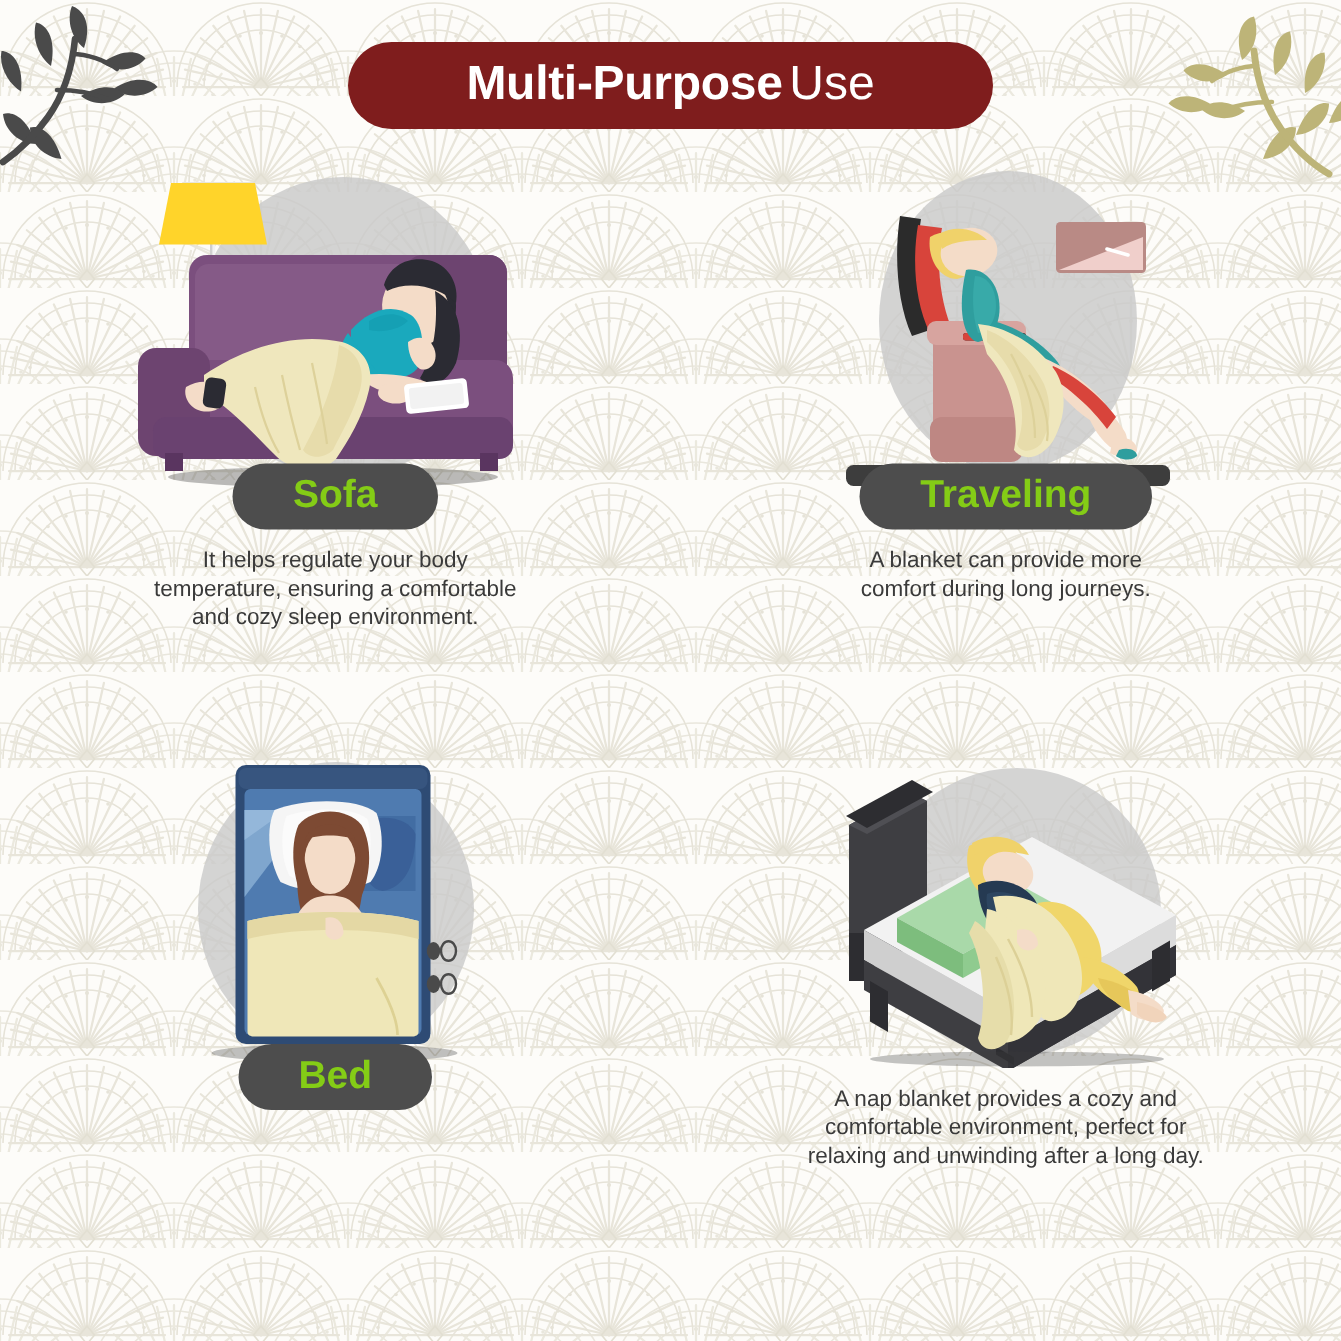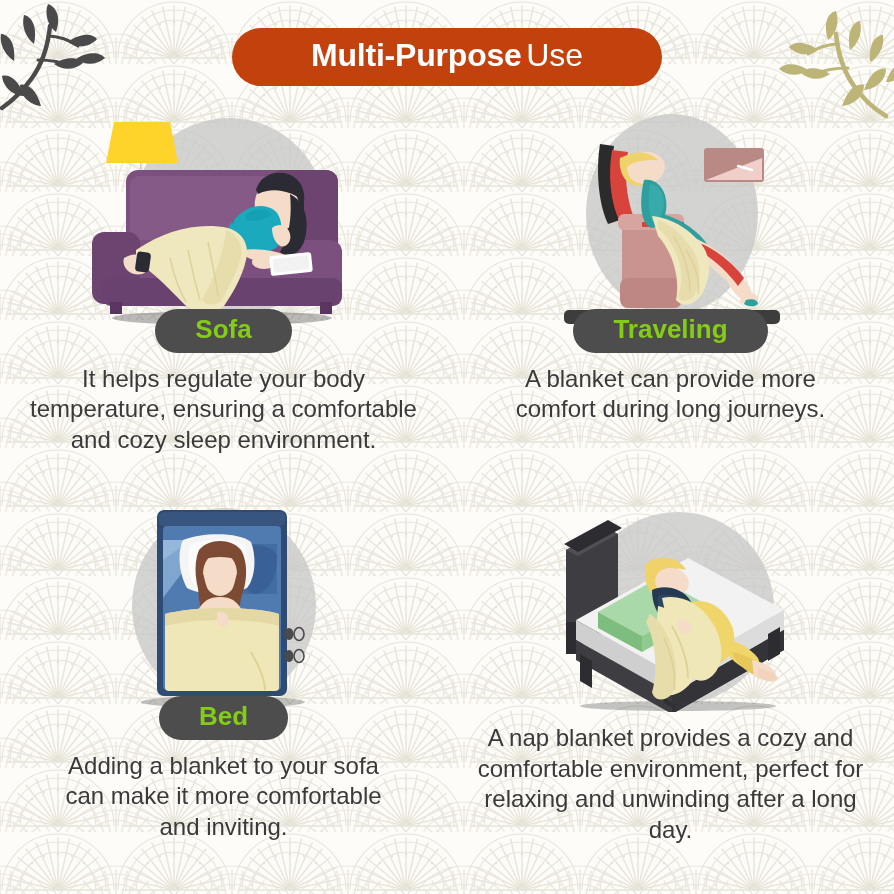--- a/index.html
+++ b/index.html
@@ -25,21 +25,21 @@
   .corner-leaf { position:absolute; z-index:3; }
   #leaf-tl { top:4px;  left:-6px; }
   #leaf-tr { top:10px; right:-2px; }
 
   
   #title-pill {
     position:absolute;
     top:28px; left:50%;
     transform:translateX(-50%);
     z-index:4;
-    background:#c2410c;
+    background:#7f1d1d;
     border-radius:40px;
     padding:9px 48px 12px 48px;
     min-width:430px;
     text-align:center;
     white-space:nowrap;
   }
   #title-strong {
     font-size:32px; font-weight:bold; color:#ffffff;
     letter-spacing:-0.2px;
   }
@@ -87,21 +87,21 @@
     line-height:1.25;
     margin-top:-16px;
     white-space:nowrap;
     text-align:center;
   }
 
   .desc {
     margin-top:11px;
     text-align:center;
     color:#3a3a3a;
-    font-size:24px;
+    font-size:15px;
     line-height:1.28;
     max-width:400px;
     white-space:pre-line;
   }
   .desc.wide { max-width:420px; }
 
   
   #card-bed .illo-wrap, #card-nap .illo-wrap { height:210px; }
   #card-bed .desc, #card-nap .desc { margin-top:11px; }
 </style>
@@ -367,23 +367,20 @@
         </g>
         <g transform="translate(186,150)">
           <ellipse cx="4" cy="4" rx="4.5" ry="6" fill="#4a4a4a"></ellipse>
           <ellipse cx="14" cy="4" rx="5" ry="6.5" fill="none" stroke="#4a4a4a" stroke-width="1.6"></ellipse>
         </g>
 
         <ellipse cx="124" cy="200" rx="82" ry="6" fill="#3d3d3d" opacity="0.32"></ellipse>
       </svg>
     </div>
     <div class="label-pill">Bed</div>
-    <div class="desc">Adding a blanket to your sofa
-can make it more comfortable
-and inviting.</div>
   </div>
 
   <div class="card" id="card-nap">
     <div class="illo-wrap">
       <svg width="270" height="210" viewBox="0 0 270 210" aria-hidden="true">
 
         <ellipse cx="142" cy="106" rx="96" ry="96" fill="#c9c9c9" opacity="0.8"></ellipse>
 
         <path d="M30,48 L70,26 L82,32 L82,124 L30,150 Z" fill="#3e3e42"></path>
         <path d="M30,48 L70,26 L82,32 L42,54 Z" fill="#4f4f54"></path>

